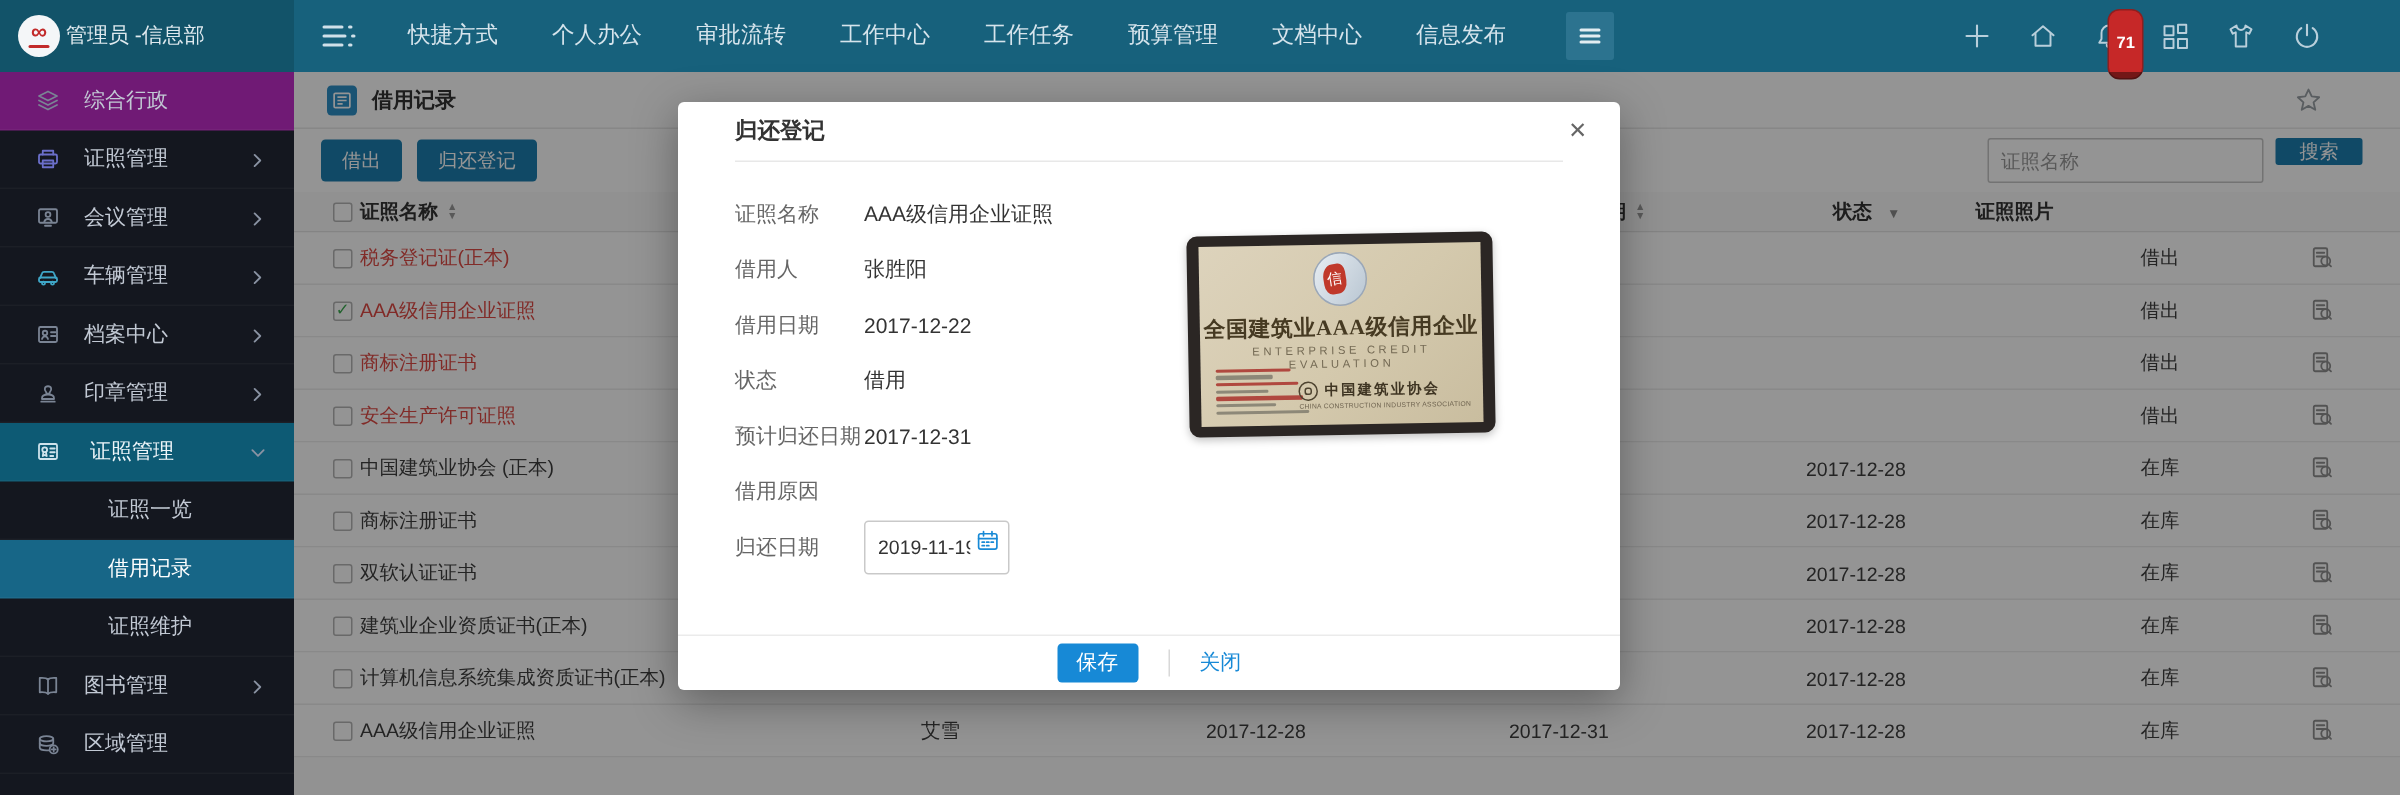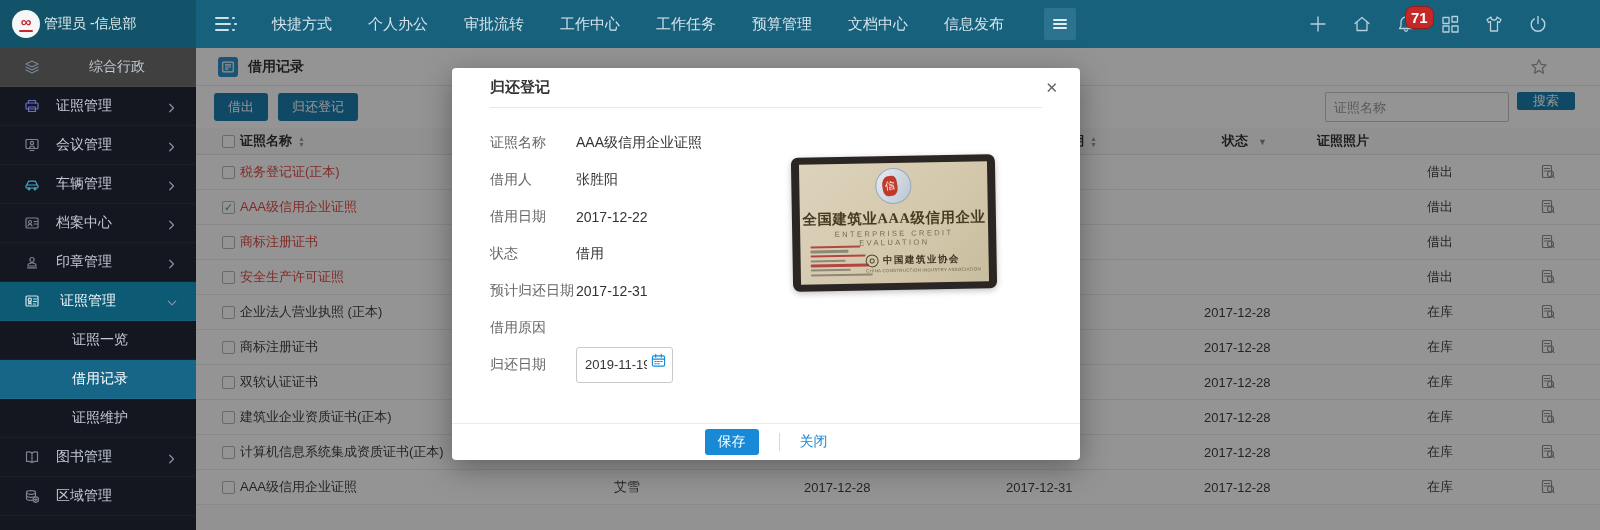--- a/index.html
+++ b/index.html
@@ -13,29 +13,29 @@
   .logo .inf { color:#c22a2a; font-weight:bold; font-size:15px; line-height:12px; }
   .logo .bar { width:14px; height:2px; background:#c22a2a; margin-top:2px; border-radius:1px; }
   .user-label { color:#dfe9ee; font-size:14px; margin-left:4px; white-space:nowrap; }
   .collapse-btn { position:absolute; left:212px; top:12px; width:26px; height:24px; color:#cfe0e9; }
   .nav { position:absolute; left:254px; top:0; height:48px; display:flex; }
   .nav-item { height:48px; line-height:48px; padding:0 18px; color:#d6e4ec; font-size:15px; cursor:pointer; white-space:nowrap; }
   .overflow-btn { position:absolute; left:1044px; top:8px; width:32px; height:32px; background:#2c738f; border-radius:2px; display:flex; align-items:center; justify-content:center; color:#e3edf2; }
   .top-icons { position:absolute; right:52px; top:0; height:48px; display:flex; align-items:center; gap:24px; }
   .top-icon { width:20px; height:20px; color:#b9cfdb; position:relative; cursor:pointer; }
   .top-icon svg { display:block; }
-  .badge { position:absolute; top:-8px; left:9px; background:var(--badge,#c62828); border:1px solid #8e1f1f; color:#fff; font-size:15px; line-height:13px; padding:4px 5px; border-radius:8px; font-weight:bold; }
+  .badge { position:absolute; top:-8px; left:9px; background:var(--badge,#c62828); border:1px solid #8e1f1f; color:#fff; font-size:11px; line-height:13px; padding:16px 5px; border-radius:8px; font-weight:bold; }
 
   
   .sidebar { position:absolute; top:48px; left:0; width:196px; height:482px; background:var(--sidebar,#14171f); z-index:15; }
   .side-item { height:39px; display:flex; align-items:center; padding-left:24px; position:relative; border-bottom:1px solid rgba(255,255,255,0.035); cursor:pointer; }
   .side-item .icn { width:16px; height:16px; color:#7a8494; flex:0 0 auto; }
   .side-item .icn svg { display:block; }
   .side-item .lbl { color:#c2c9d4; font-size:14px; margin-left:16px; }
-  .side-item.top-variant { background:#404040;gap:33px; }
+  .side-item.top-variant { background:#701a75; }
   .side-item.sub { padding-left:56px; }
   .side-item.active-parent { background:var(--sidebar-active,#0d5a74); }
   .side-item.active-parent .lbl { color:#eef5f9;margin-left:20px; }
   .side-item.active-parent .icn { color:#cfe3ec; }
   .side-item.active-sub { background:var(--sidebar-sub-active,#176687); }
   .side-item.active-sub .lbl { color:#ffffff; }
   .chev { position:absolute; right:18px; color:#8a93a3; width:12px; height:12px; }
 
   
   .content { position:absolute; left:196px; top:48px; width:1404px; height:482px; background:#fff; }
@@ -420,21 +420,21 @@
                 <path d="M4.5 4.5h5M4.5 7h5"></path>
                 <circle cx="10.5" cy="10" r="3"></circle>
                 <path d="M12.6 12.2 14 13.6"></path>
               </svg></span>
           </div>
         </div>
         <div class="trow">
           <div class="c1">
             <span class="cb"></span>
           </div>
-          <div class="c2">企业法人营业执照 (正本)</div>
+          <div class="c2">中国建筑业协会 (正本)</div>
           <div class="c3"></div>
           <div class="c4"></div>
           <div class="c5"></div>
           <div class="c6">2017-12-28</div>
           <div class="c7">在库</div>
           <div class="c8">
             <span class="photo-icon"><svg viewBox="0 0 16 16" width="100%" height="100%" fill="none" stroke="currentColor" stroke-width="1.2" stroke-linecap="round" stroke-linejoin="round">
                 <rect x="2.5" y="1.5" width="9" height="12" rx="1"></rect>
                 <path d="M4.5 4.5h5M4.5 7h5"></path>
                 <circle cx="10.5" cy="10" r="3"></circle>

